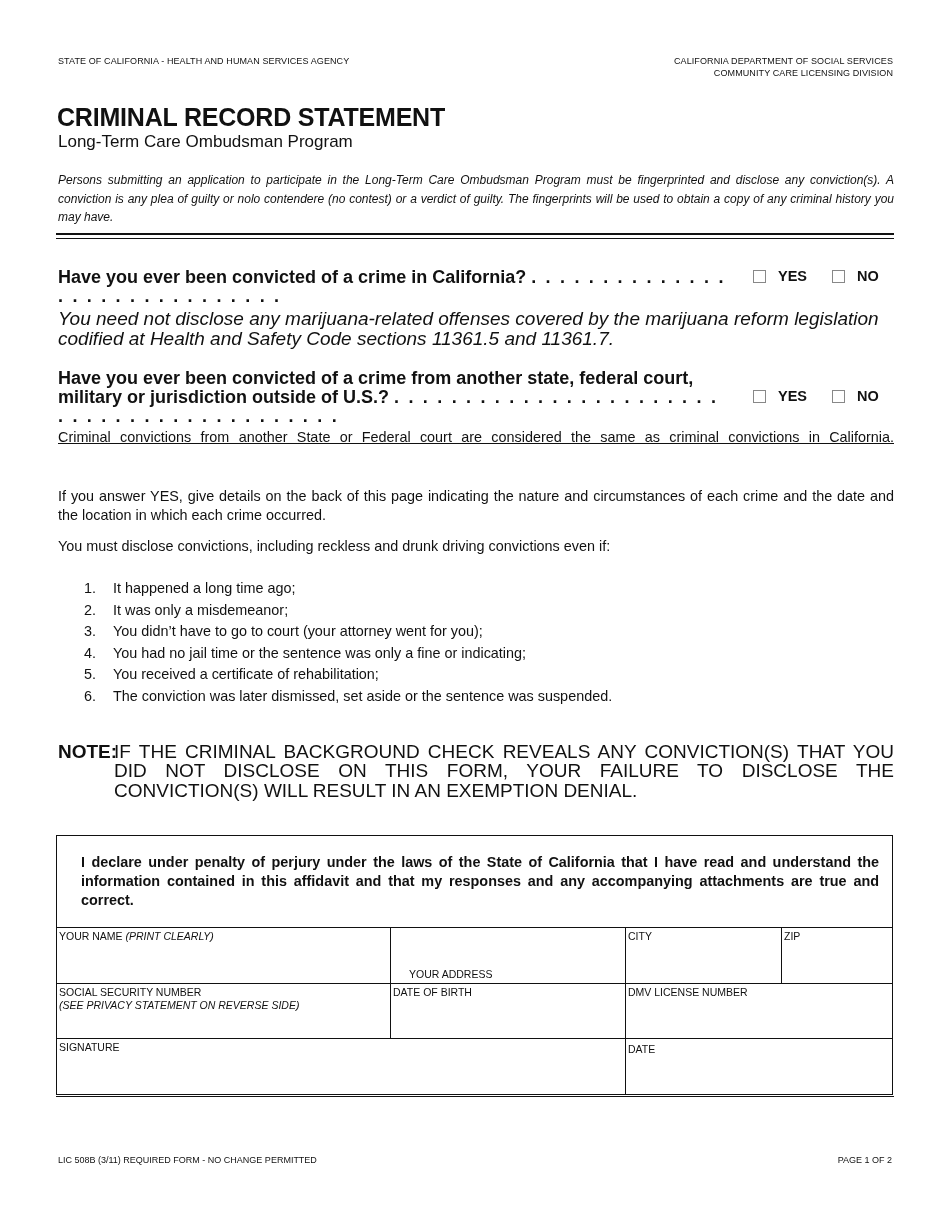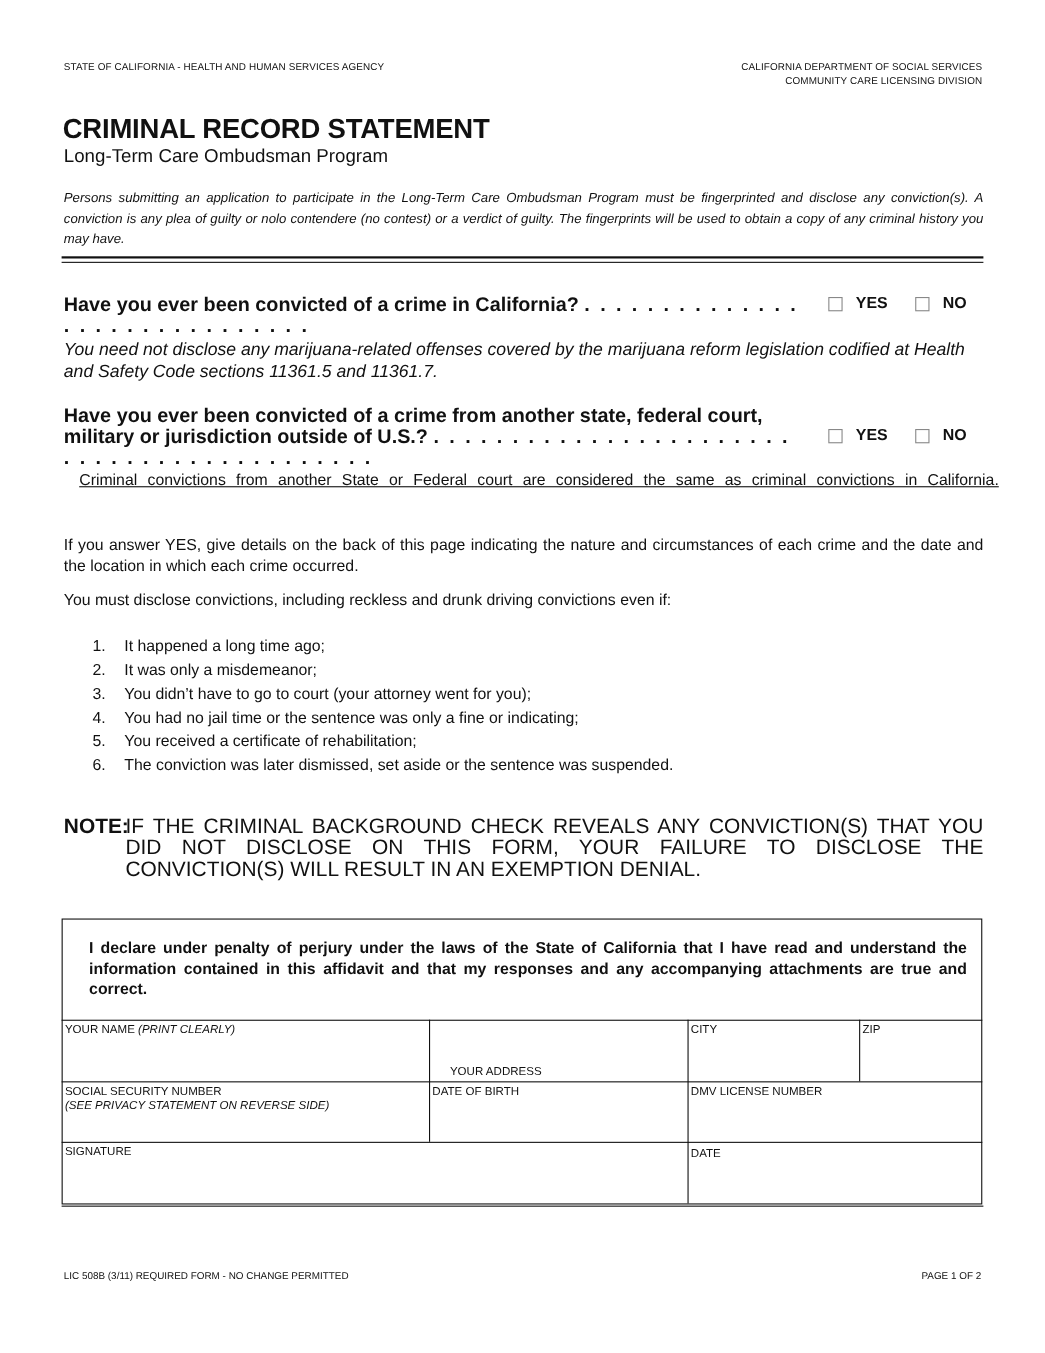--- a/index.html
+++ b/index.html
@@ -15,22 +15,22 @@
   .question { left: 58px; font-size: 18px; font-weight: bold; line-height: 19px; }
   #q1 { top: 268px; width: 670px; }
   #q2 { top: 369px; width: 670px; }
   .dots { letter-spacing: 2.2px; }
   .yn { font-size: 14.5px; font-weight: bold; display: flex; align-items: center; }
   .cb { width: 11px; height: 11px; border: 1px solid #888; display: inline-block; margin-right: 12px; background: #fff; cursor: pointer; }
   #q1-yes { left: 753px; top: 268px; }
   #q1-no { left: 832px; top: 268px; }
   #q2-yes { left: 753px; top: 388px; }
   #q2-no { left: 832px; top: 388px; }
-  #marijuana { left: 58px; top: 309px; width: 836px; font-size: 16px; font-style: italic; line-height: 20px; }
-  #same-as { left: 72px; top: 429px; width: 836px; font-size: 14.4px; text-decoration: underline; text-align: justify; text-align-last: justify; }
+  #marijuana { left: 58px; top: 309px; width: 836px; font-size: 19px; font-style: italic; line-height: 20px; }
+  #same-as { left: 58px; top: 429px; width: 836px; font-size: 14.4px; text-decoration: underline; text-align: justify; text-align-last: justify; }
   #if-yes { left: 58px; top: 487px; width: 836px; font-size: 14.4px; line-height: 18.5px; text-align: justify; }
   #must-disclose { left: 58px; top: 538px; font-size: 14.4px; }
   #list { left: 84px; top: 578px; font-size: 14.4px; margin: 0; padding: 0; list-style: none; }
   #list li { height: 21.6px; line-height: 21.6px; display: flex; }
   #list .num { width: 29px; }
   #note { left: 58px; top: 742px; width: 836px; font-size: 19px; line-height: 19.3px; display: flex; }
   #note-label { font-weight: bold; width: 56px; flex-shrink: 0; }
   #note-text { text-align: justify; text-align-last: left; }
   #decl-box { left: 56px; top: 835px; width: 837px; height: 260px; border: 1px solid #111; box-sizing: border-box; }
   #decl-box-bottom { left: 56px; top: 1096px; width: 838px; height: 0; border-top: 1px solid #111; }

